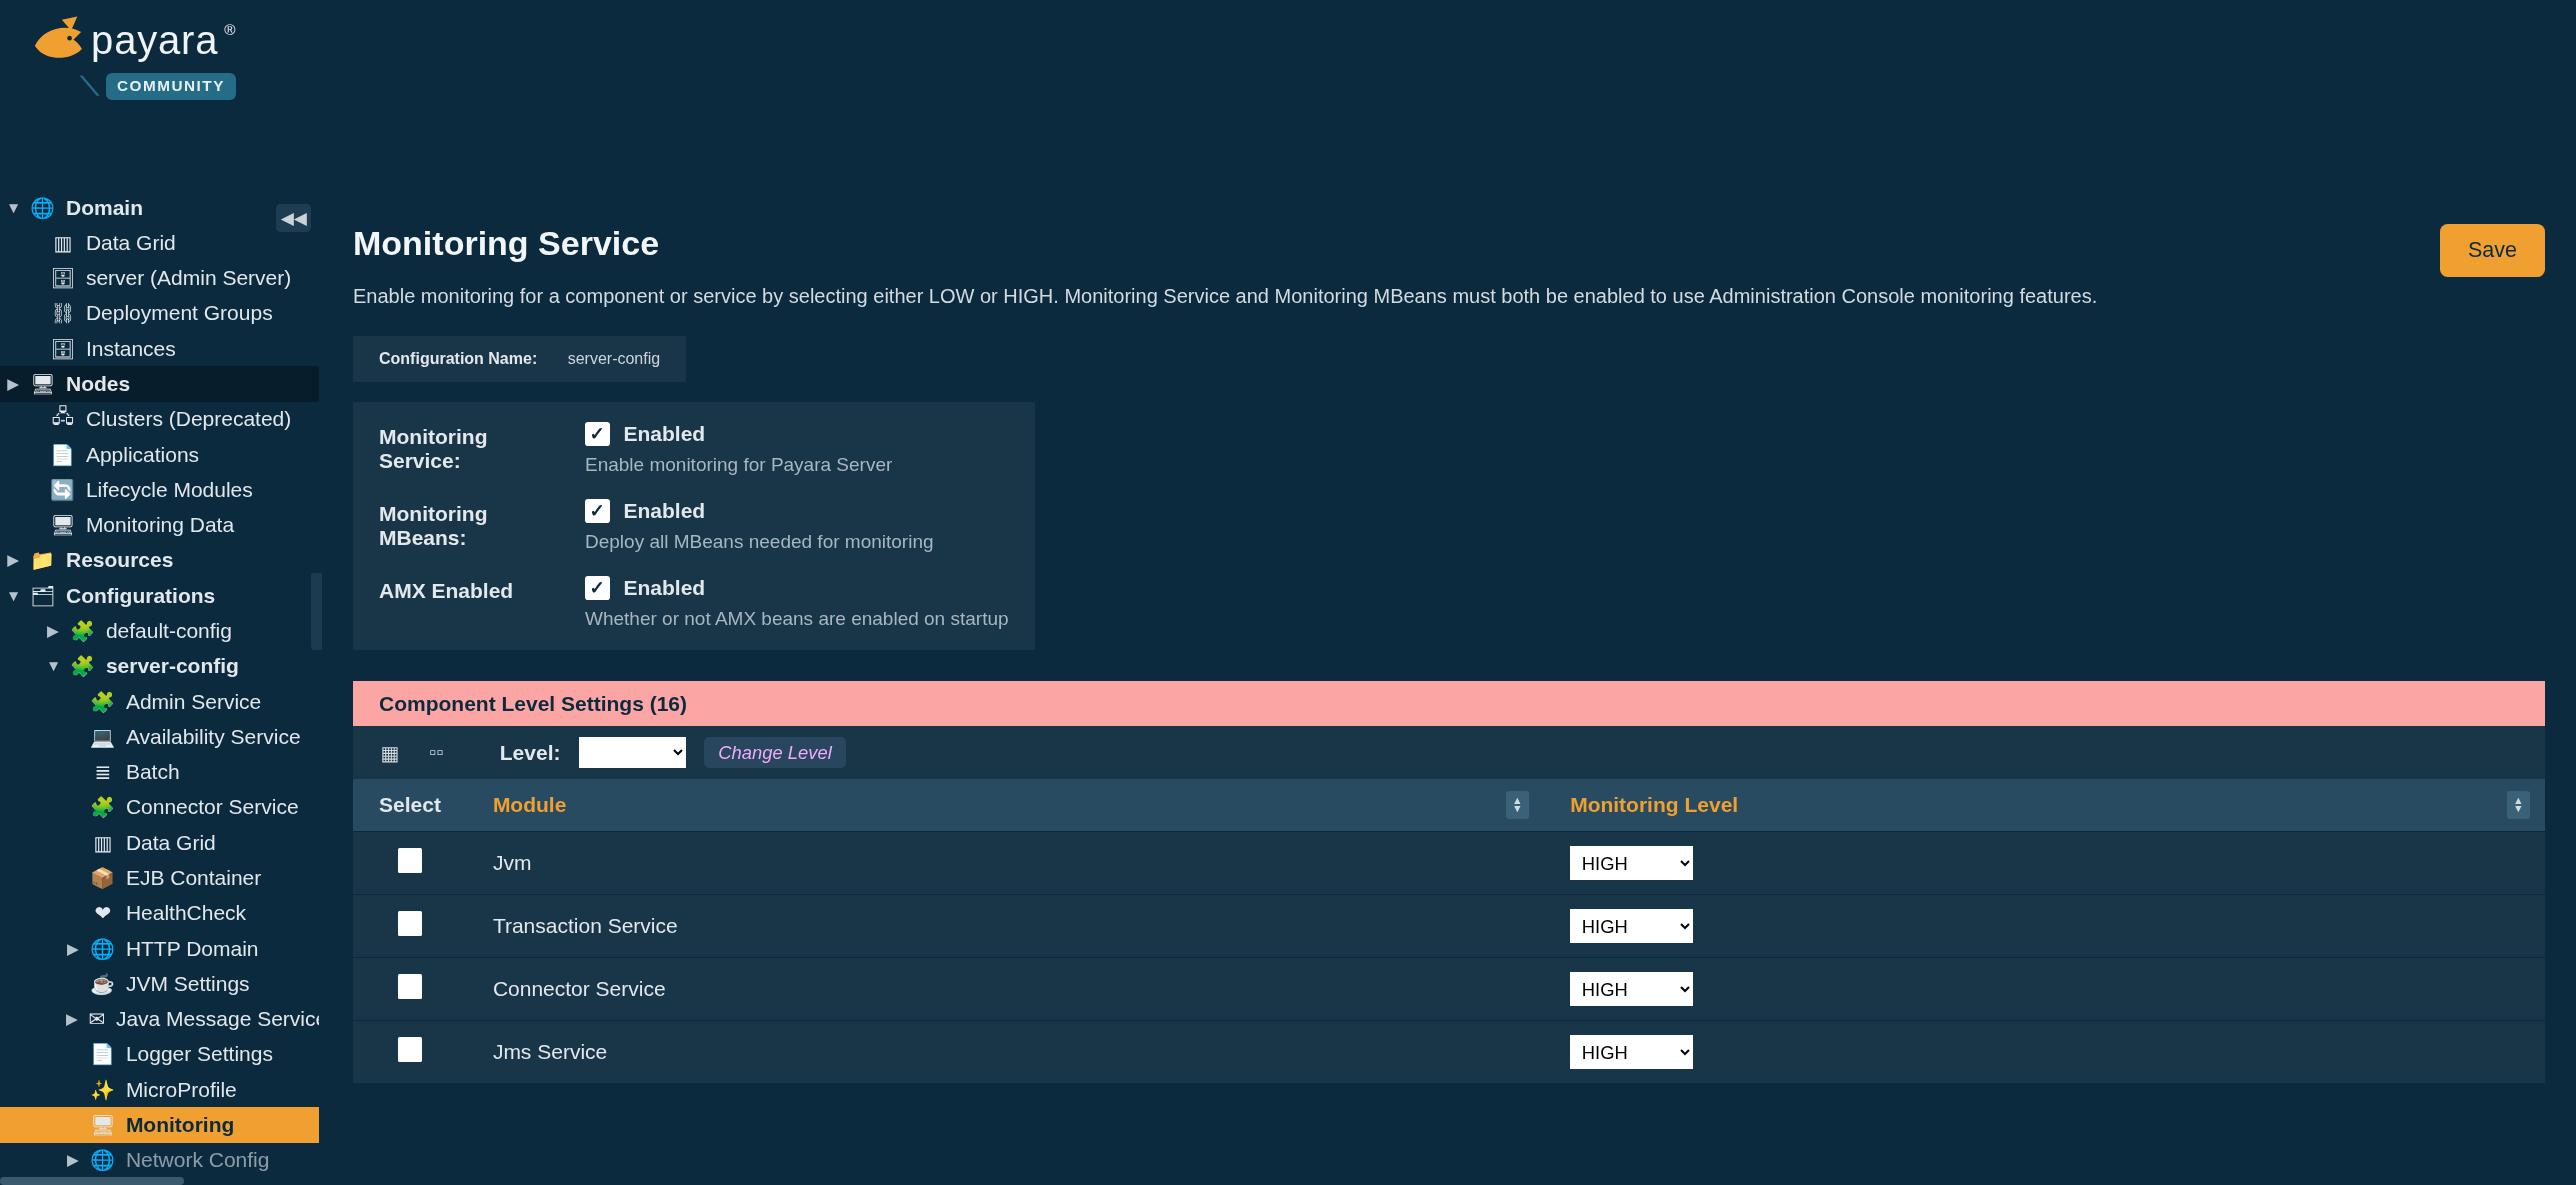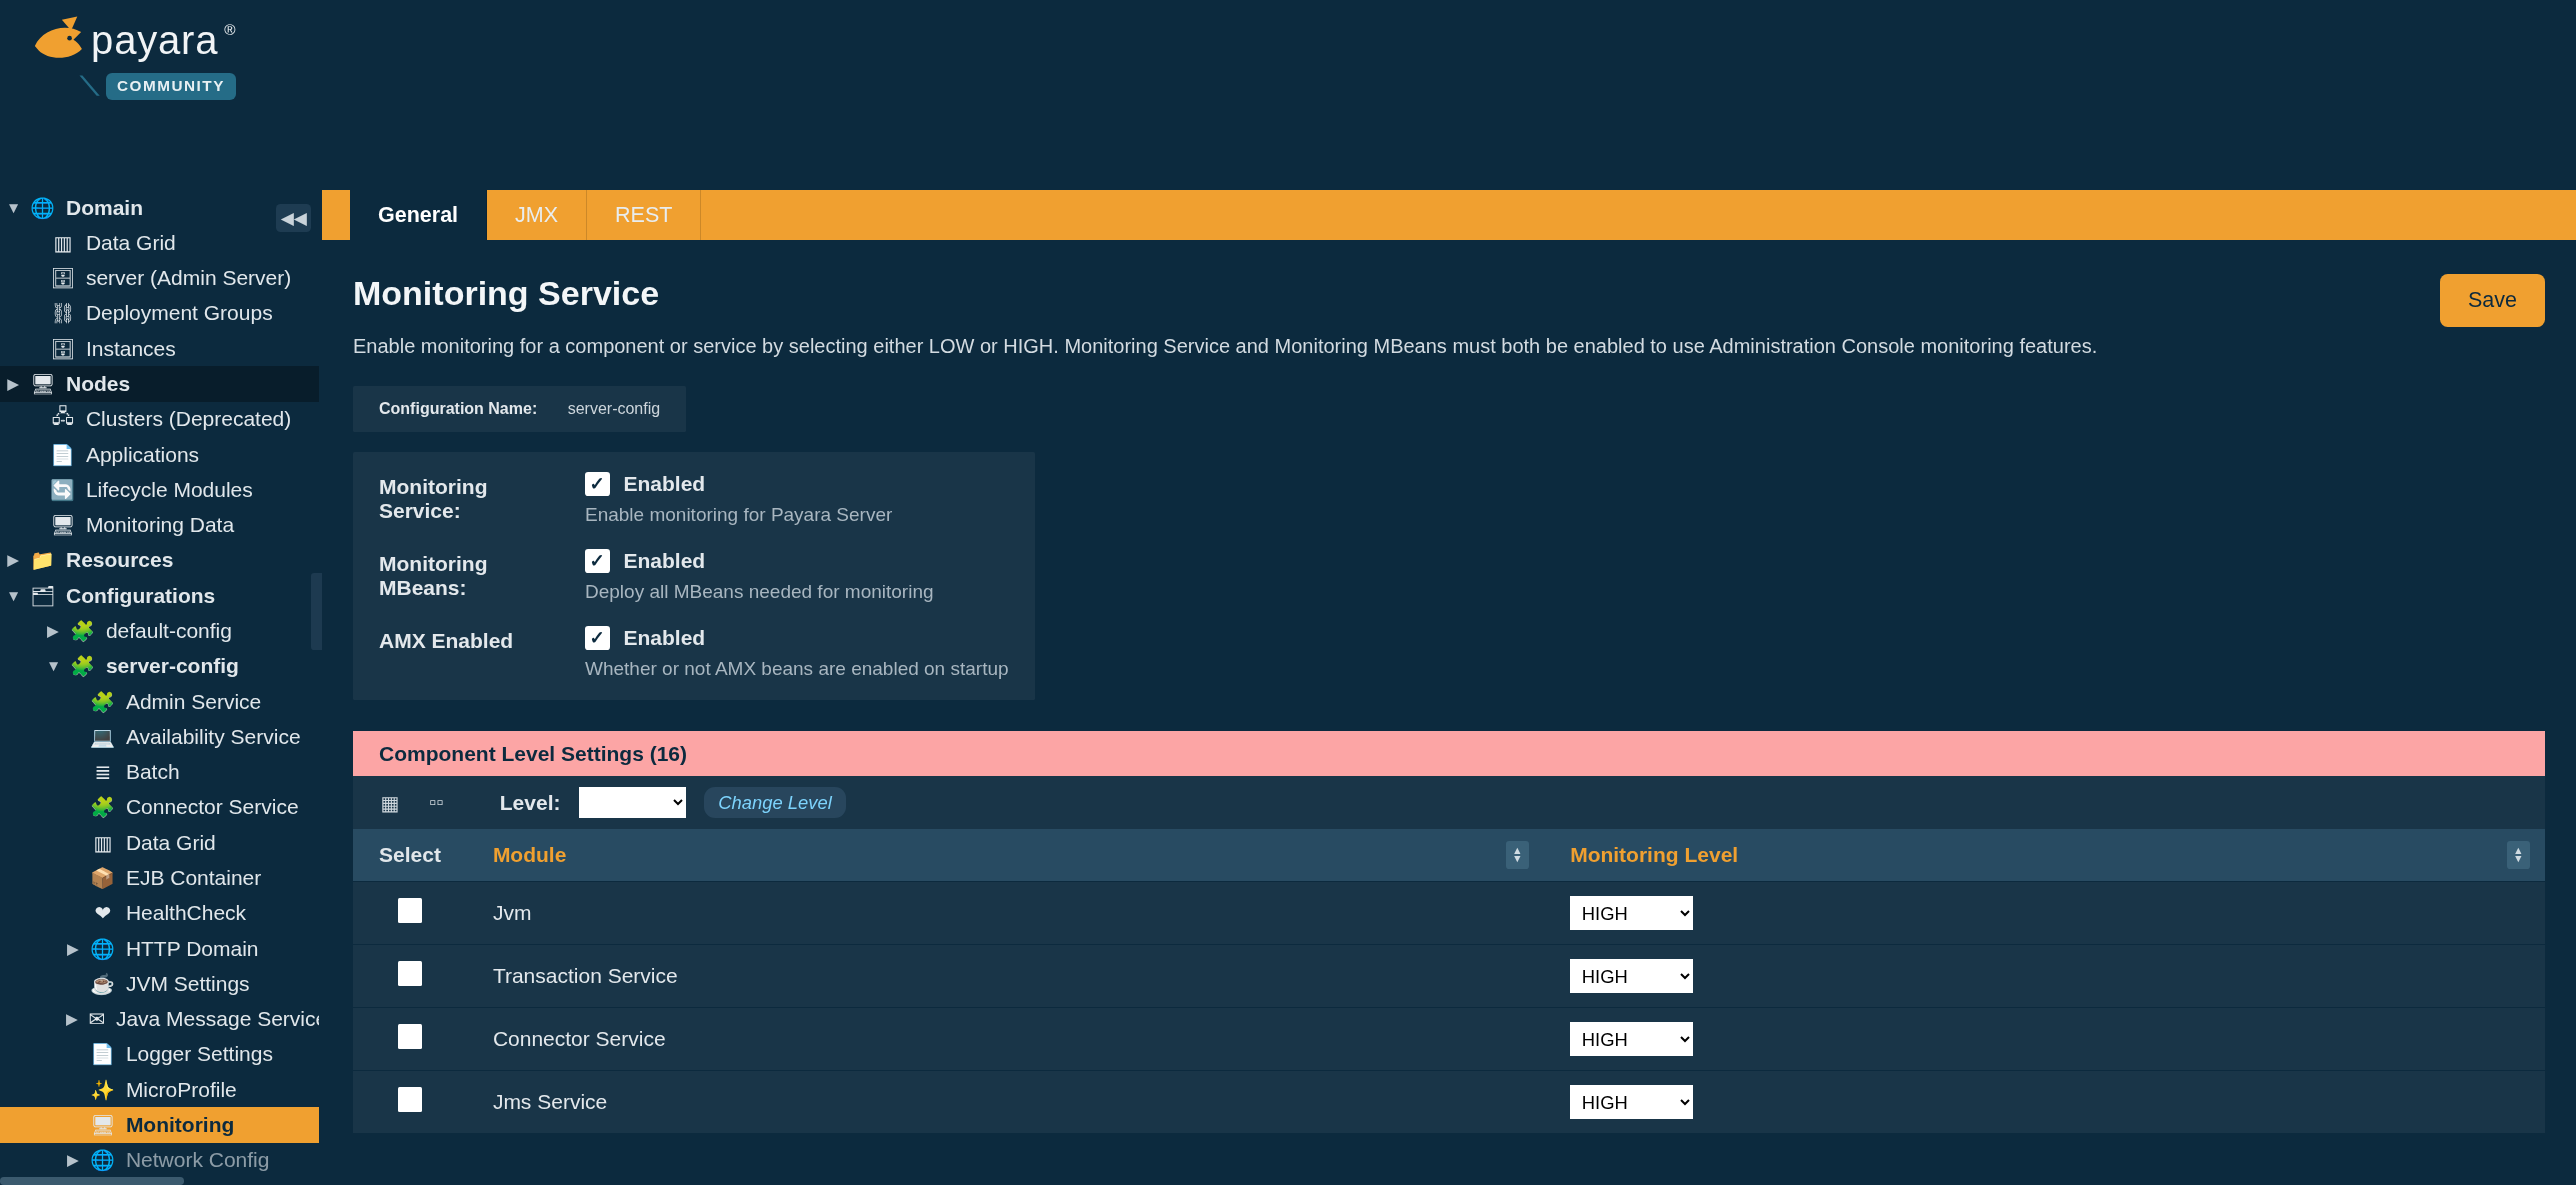--- a/index.html
+++ b/index.html
@@ -176,22 +176,22 @@
     width:28px; height:28px;
     display:inline-flex; align-items:center; justify-content:center;
     font-size:20px; color:#cdd6dc;
   }
   .level-label { margin-left:31px; font-weight:700; }
   .level-select {
     background:#fff; color:#000; height:31px; width:107px;
     border:none; font-size:17px; padding:0 6.1px;
   }
   .ghost-btn {
-    background:#28465d; color:#7dd3fc; font-style:italic;
-    padding:4.6px 14px; border-radius:11px; font-size:18.4px;
+    background:#28465d; color:#f0abfc; font-style:italic;
+    padding:4.6px 14px; border-radius:5px; font-size:18.4px;
   }
 
   table { width:100%; border-collapse:collapse; }
   thead th {
     background:#284b62; color:#f0a030; font-weight:700;
     text-align:left; padding:14px 26px; font-size:21px;
     position:relative;
   }
   thead th.select-col { color:#e1e7eb; width:100px; text-align:center; }
   .sort-box {
@@ -386,25 +386,20 @@
             <span class="arrow">▶</span>
             <span class="icon">🌐</span>
             <span class="label" style="opacity: 0.6;">Network Config</span>
           </div>
         </div>
       <div class="resize-handle"></div>
       <div class="sb-scroll-hint"></div>
     </aside>
 
     <main class="main">
-      <div class="tabbar" id="tabbar">
-          <div class="tab active">General</div>
-          <div class="tab">JMX</div>
-          <div class="tab">REST</div>
-        </div>
 
       <div class="content">
         <div class="save-btn">Save</div>
         <h1 class="page-title">Monitoring Service</h1>
         <div class="page-subtitle">Enable monitoring for a component or service by selecting either LOW or HIGH. Monitoring Service and Monitoring MBeans must both be enabled to use Administration Console monitoring features.</div>
 
         <div class="kv-block">
           <span class="k">Configuration Name:</span>
           <span class="v">server-config</span>
         </div>

